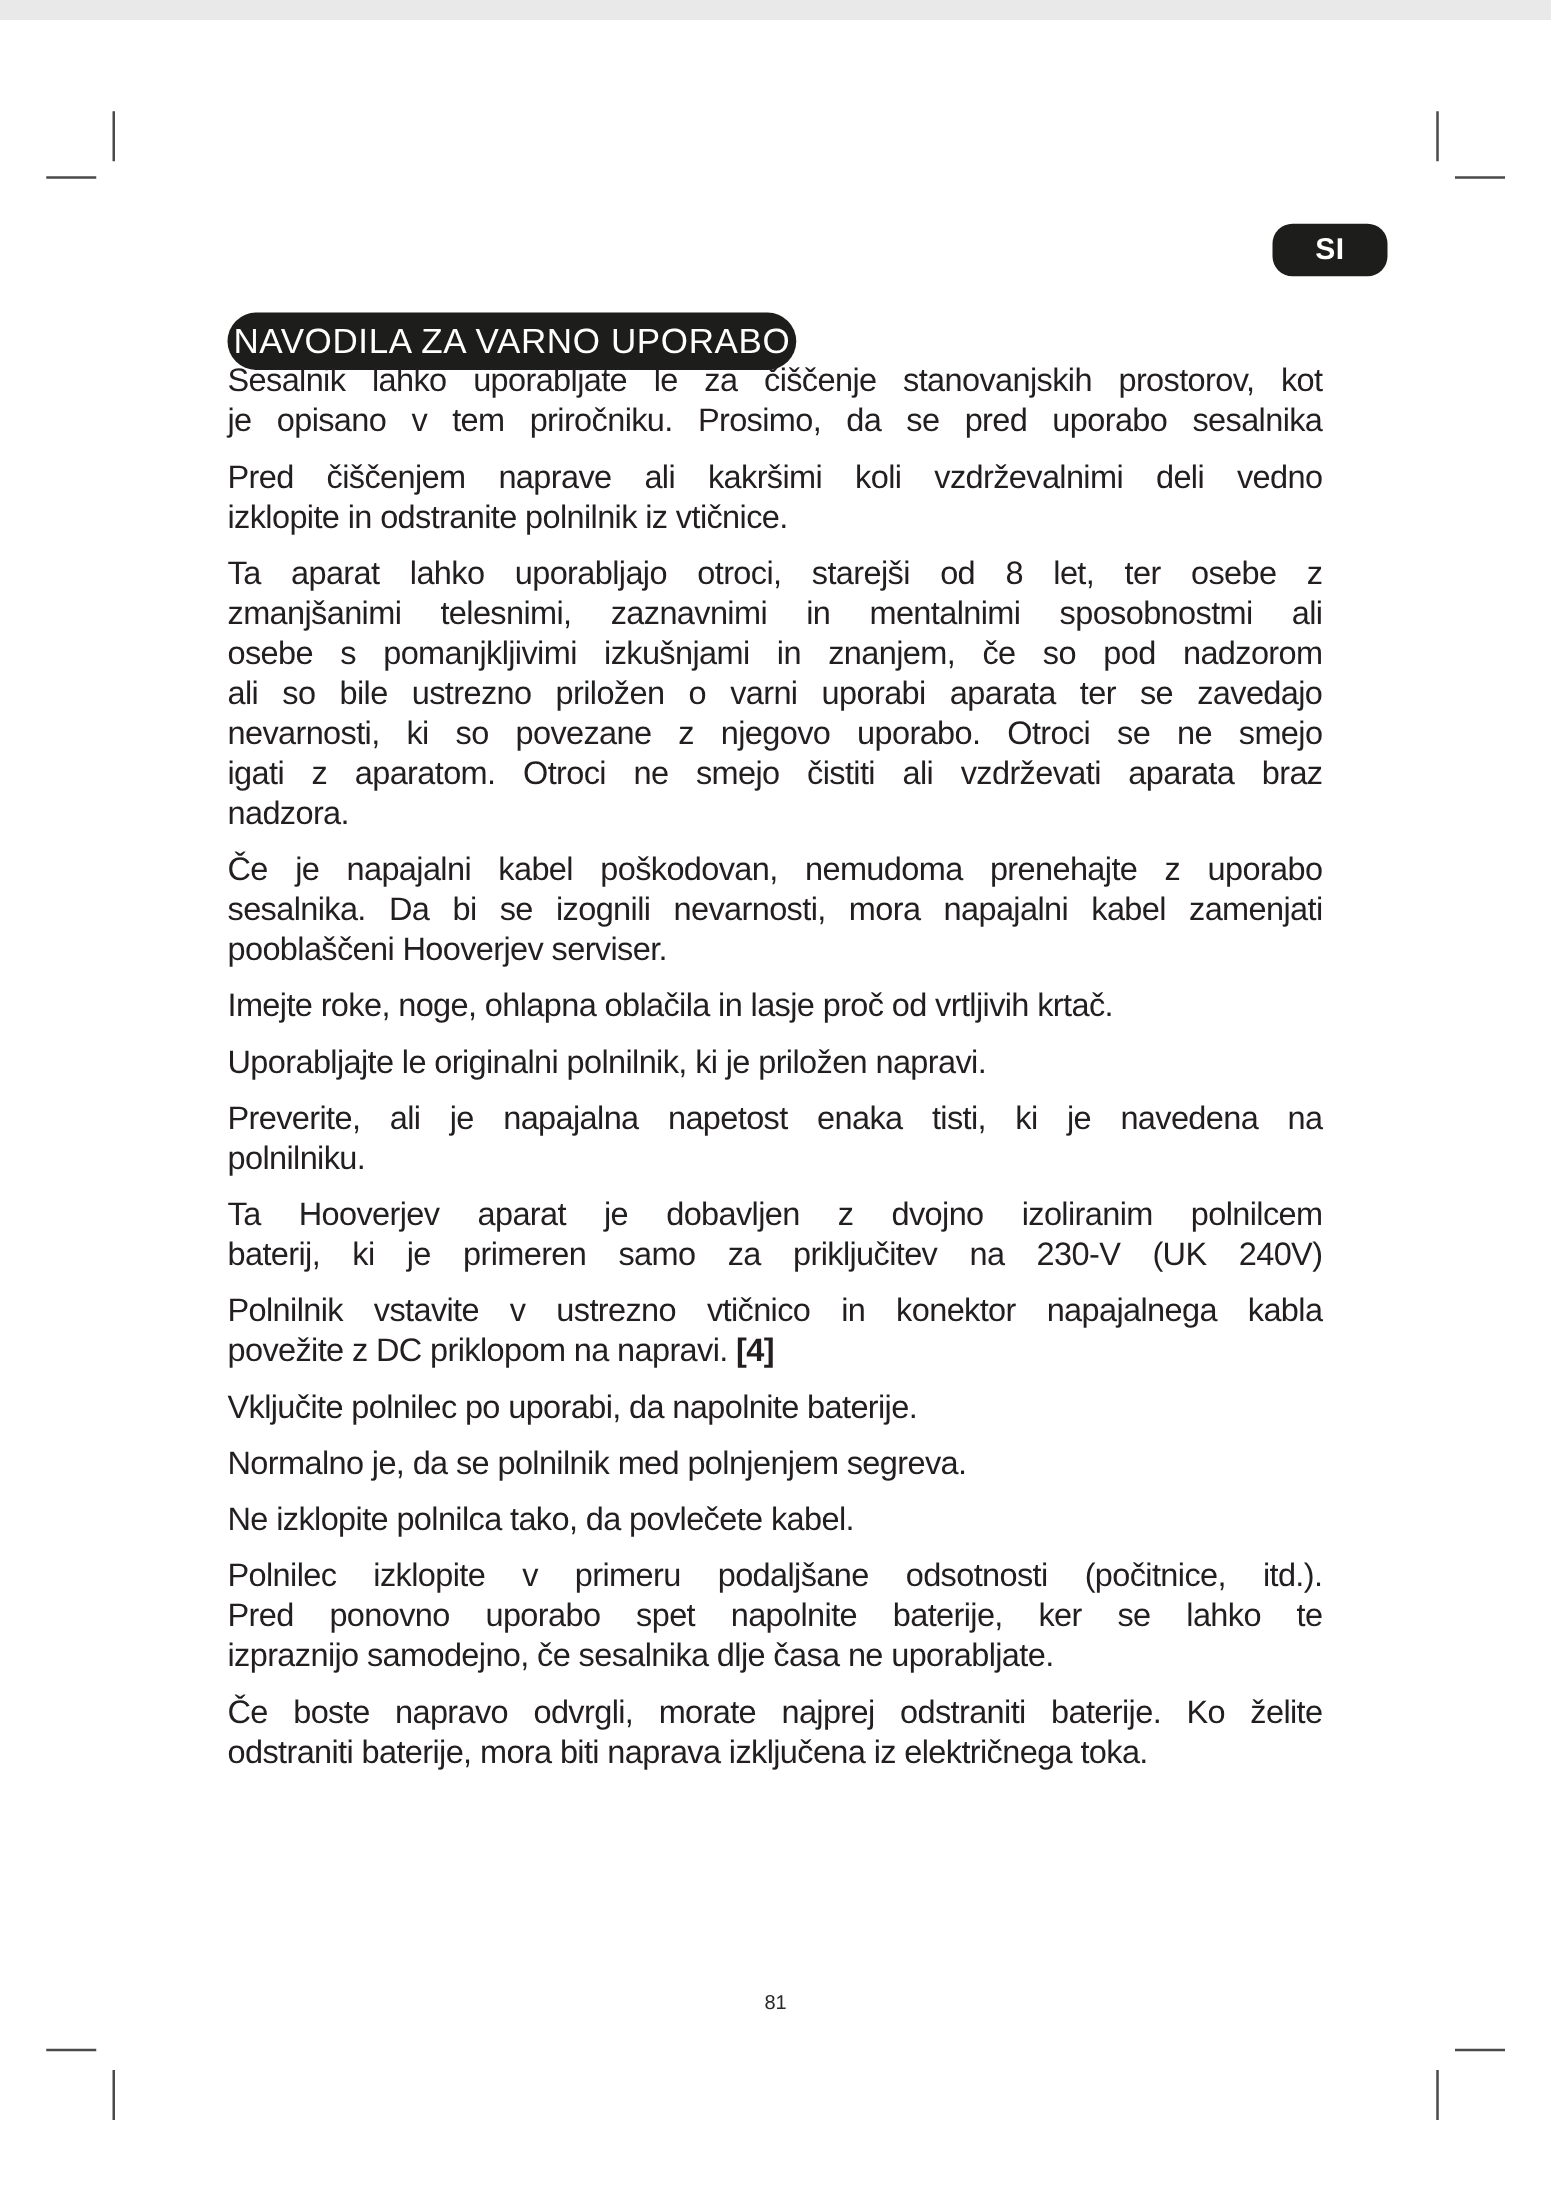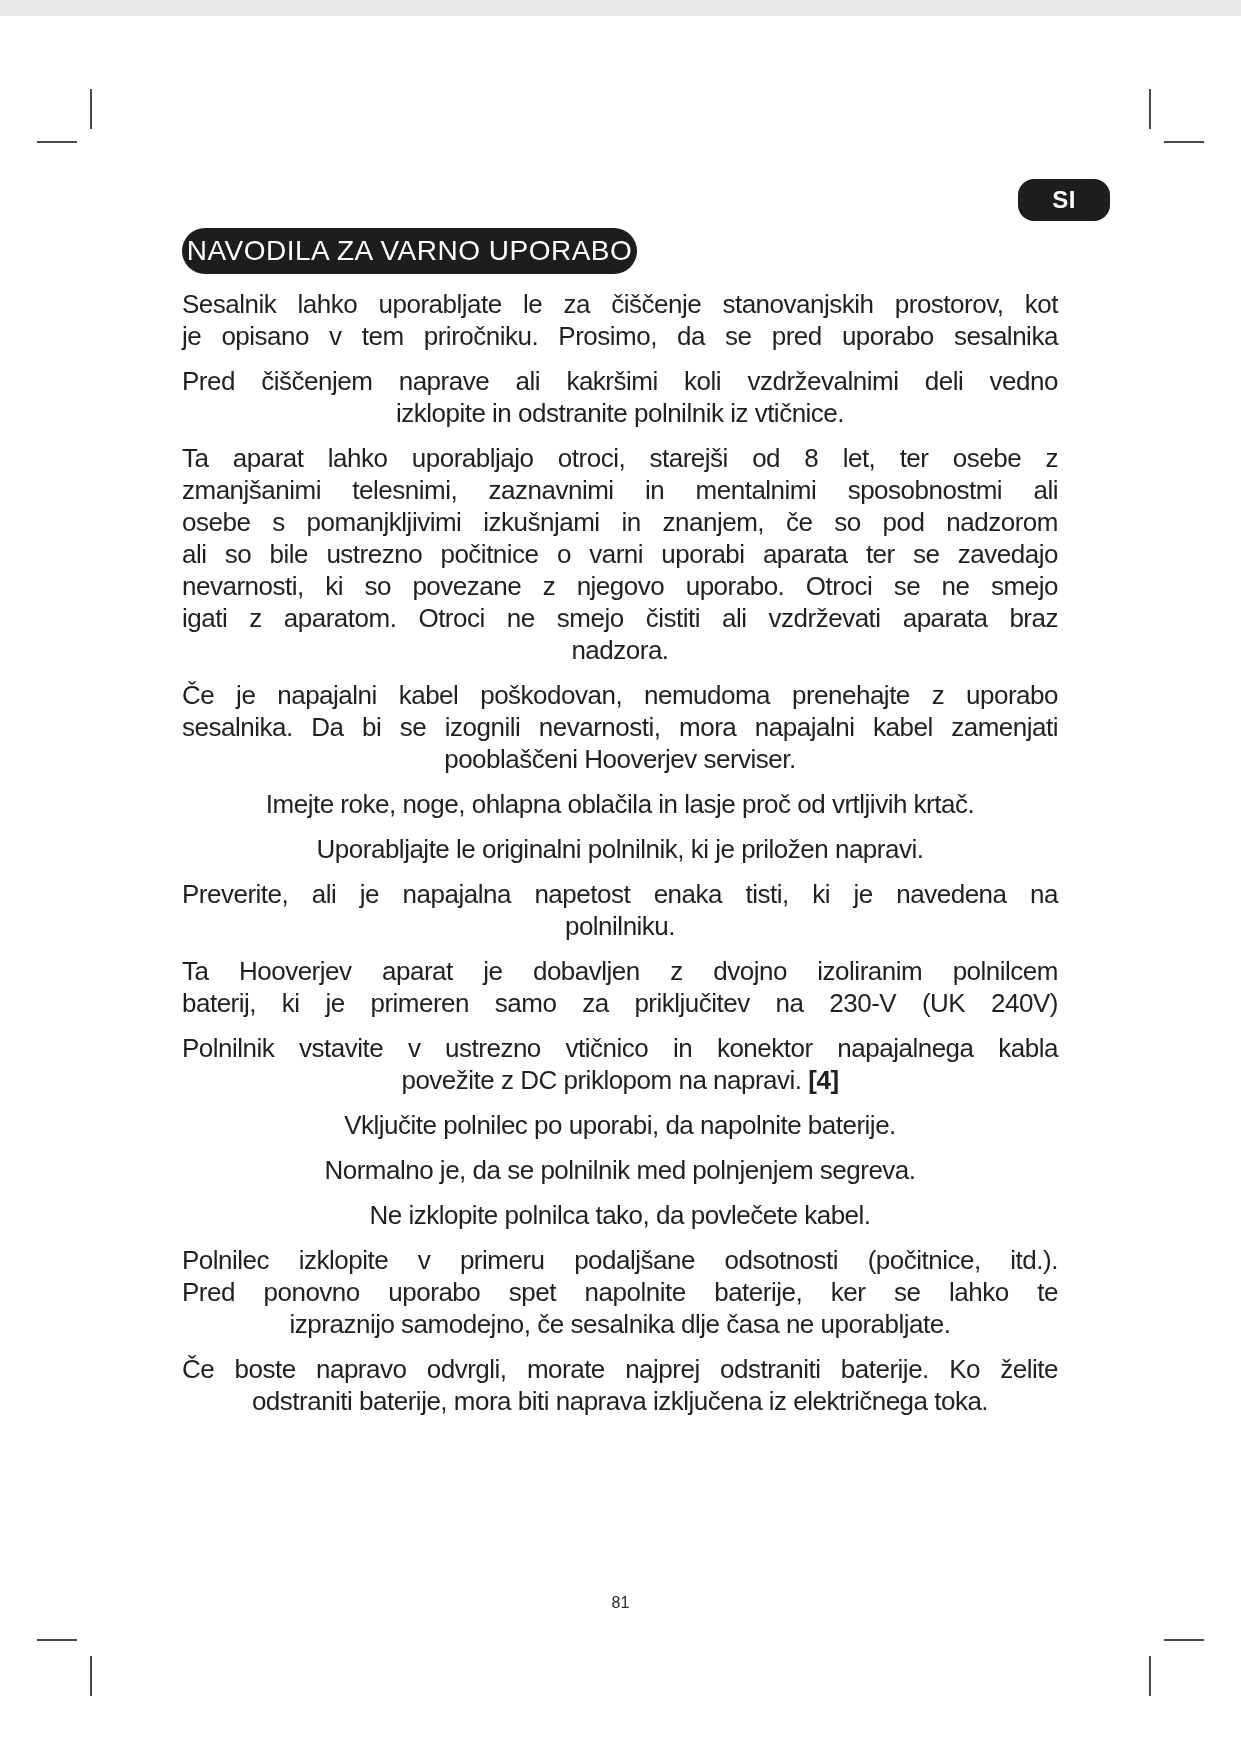--- a/index.html
+++ b/index.html
@@ -27,34 +27,34 @@
   .lang-badge{
     position:absolute;left:1018px;top:163px;
     width:92px;height:42px;
     background:#1d1d1b;border-radius:16px;
     color:#ffffff;font-size:24px;font-weight:bold;
     display:flex;align-items:center;justify-content:center;
     letter-spacing:0.5px;
   }
   
   .title-pill{
-    position:absolute;left:182px;top:212px;
+    position:absolute;left:182px;top:234px;
     width:455px;height:46px;
     background:#1d1d1b;border-radius:23px;
     color:#ffffff;font-size:28px;font-weight:400;
     display:flex;align-items:center;justify-content:center;
     letter-spacing:0.5px;
     white-space:nowrap;
   }
   
   .content{
     position:absolute;left:182px;top:272px;width:876px;
     color:#231f20;
   }
-  .para{margin:0 0 13px 0;text-align:center;}
+  .para{margin:0 0 13px 0;}
   .para:last-child{margin-bottom:0;}
   .line{
     font-size:26px;line-height:32px;letter-spacing:-0.5px;
     white-space:nowrap;
   }
   .line.just{
     display:flex;justify-content:space-between;white-space:normal;
   }
   .line.just span{flex:0 0 auto;}
   .line b{font-weight:bold;}
@@ -162,21 +162,21 @@
           <span>če</span>
           <span>so</span>
           <span>pod</span>
           <span>nadzorom</span>
         </div>
         <div class="line just">
           <span>ali</span>
           <span>so</span>
           <span>bile</span>
           <span>ustrezno</span>
-          <span>počitnice</span>
+          <span>priložen</span>
           <span>o</span>
           <span>varni</span>
           <span>uporabi</span>
           <span>aparata</span>
           <span>ter</span>
           <span>se</span>
           <span>zavedajo</span>
         </div>
         <div class="line just">
           <span>nevarnosti,</span>

